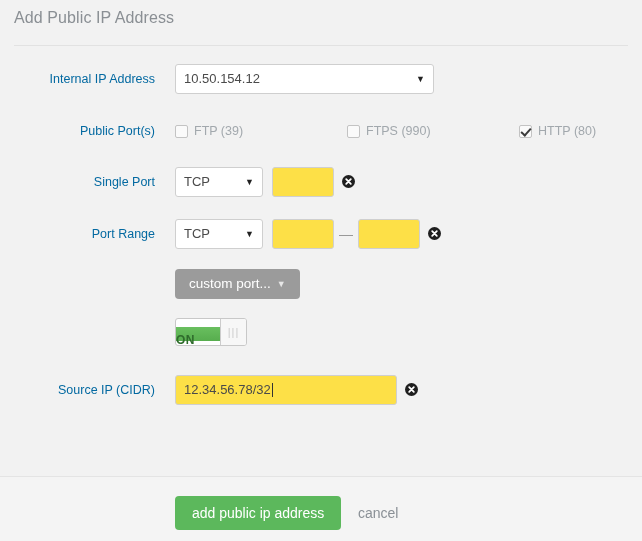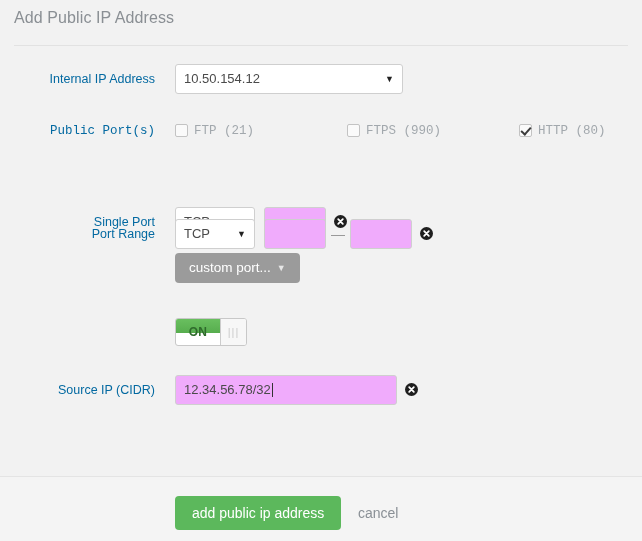--- a/index.html
+++ b/index.html
@@ -73,37 +73,37 @@
     background: #ffffff;
     border: 1px solid #cfcfcf;
     border-radius: 3px;
     font-size: 13px;
     color: #4a4a4a;
     line-height: 28px;
     padding: 0 24px 0 8px;
     white-space: nowrap;
     overflow: hidden;
   }
-  .select-box.ip-select { width: 228px; }
-  .select-box.proto-select { width: 80px; }
+  .select-box.ip-select { width: 259px; }
+  .select-box.proto-select { width: 88px; }
   .caret {
     position: absolute;
     right: 8px;
     top: 0;
     line-height: 28px;
     font-size: 9px;
     color: #222;
   }
   
   .text-input {
     display: inline-block;
     vertical-align: top;
     box-sizing: border-box;
     height: 30px;
-    background: #f0abfc;
+    background: #fde047;
     border: 1px solid #cfcfcf;
     border-radius: 3px;
     font-size: 13px;
     color: #4a4a4a;
     line-height: 28px;
     padding: 0 8px;
     white-space: nowrap;
     overflow: hidden;
   }
   .port-input { width: 62px; }
@@ -200,30 +200,30 @@
     height: 28px;
     border: 1px solid #c8c8c8;
     border-radius: 3px;
     overflow: hidden;
     background: #ffffff;
     position: relative;
     cursor: pointer;
   }
   .toggle-on {
     position: absolute;
-    left: 0; top: 0;
+    left: 0; top: 8px;
     width: 44px;
     height: 14px;
     background: #5cb85c;
     background: linear-gradient(#69bf5f, #57ad4e);
     color: #2f6b2c;
     font-size: 12px;
     font-weight: bold;
     line-height: 26px;
-    text-align: center;
+    text-align: left;
     letter-spacing: 0.3px;
   }
   .toggle-handle {
     position: absolute;
     left: 44px; top: 0;
     width: 26px;
     height: 26px;
     background: #f7f7f7;
     border-left: 1px solid #cccccc;
     box-sizing: border-box;
@@ -290,36 +290,36 @@
   <div class="form-row" style="top:64px;">
     <div class="row-label">Internal IP Address</div>
     <div class="field-area">
       <div class="select-box ip-select">
         <span>10.50.154.12</span>
         <span class="caret">▼</span>
       </div>
     </div>
   </div>
 
-  <div class="form-row" style="top:116px;font-family:Liberation Mono, monospace;">
+  <div class="form-row" style="top:116px;">
     <div class="row-label">Public Port(s)</div>
     <div class="field-area">
       <label class="cbx-item" style="left:0px;">
-        <span class="cbx"></span><span>FTP (21)</span>
+        <span class="cbx"></span><span>FTP (39)</span>
       </label>
       <label class="cbx-item" style="left:172px;">
         <span class="cbx"></span><span>FTPS (990)</span>
       </label>
       <label class="cbx-item" style="left:344px;">
         <span class="cbx checked"></span><span>HTTP (80)</span>
       </label>
     </div>
   </div>
 
-  <div class="form-row" style="top:167px;margin-top:40px;">
+  <div class="form-row" style="top:167px;">
     <div class="row-label">Single Port</div>
     <div class="field-area">
       <div class="select-box proto-select">
         <span>TCP</span>
         <span class="caret">▼</span>
       </div><span class="dash" style="width:9px;"></span><div class="text-input port-input" title=""></div><span class="remove-icon">
         <svg width="13" height="13" viewBox="0 0 13 13">
           <circle cx="6.5" cy="6.5" r="6.5" fill="#1f1f1f"></circle>
           <path d="M4.2 4.2 L8.8 8.8 M8.8 4.2 L4.2 8.8" stroke="#ffffff" stroke-width="1.8" stroke-linecap="round"></path>
         </svg>
@@ -335,21 +335,21 @@
         <span class="caret">▼</span>
       </div><span class="dash" style="width:9px;"></span><div class="text-input port-input"></div><span class="dash">—</span><div class="text-input port-input"></div><span class="remove-icon">
         <svg width="13" height="13" viewBox="0 0 13 13">
           <circle cx="6.5" cy="6.5" r="6.5" fill="#1f1f1f"></circle>
           <path d="M4.2 4.2 L8.8 8.8 M8.8 4.2 L4.2 8.8" stroke="#ffffff" stroke-width="1.8" stroke-linecap="round"></path>
         </svg>
       </span>
     </div>
   </div>
 
-  <div class="form-row" style="top:253px;">
+  <div class="form-row" style="top:269px;">
     <div class="field-area">
       <button class="gray-btn"><span>custom port...</span><span class="btn-caret">▼</span></button>
     </div>
   </div>
 
   <div class="form-row" style="top:318px;">
     <div class="field-area">
       <div class="toggle">
         <div class="toggle-on">ON</div>
         <div class="toggle-handle">|||</div>

